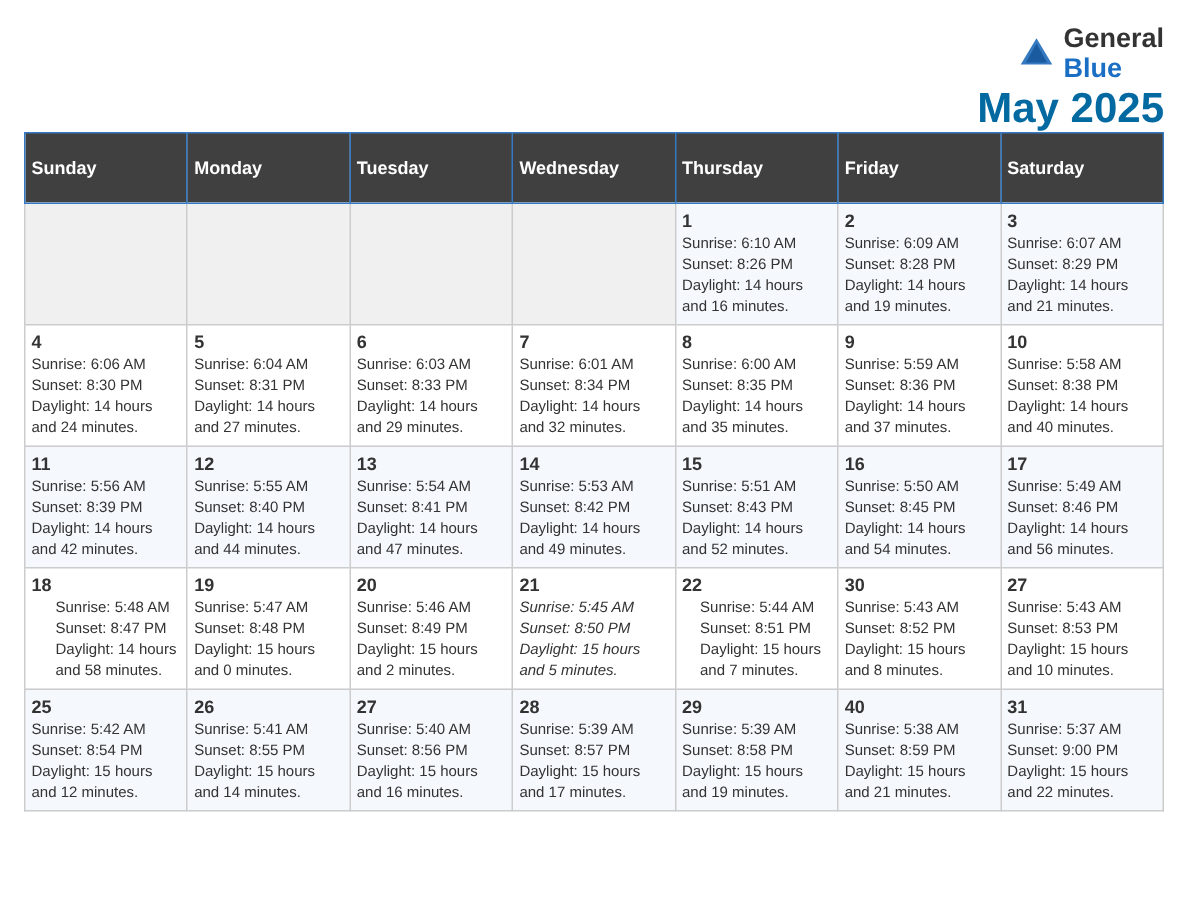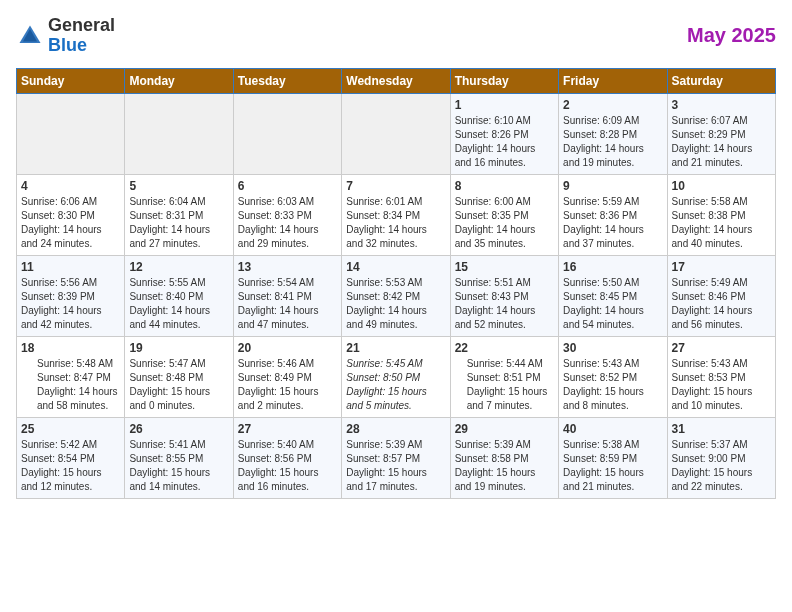--- a/index.html
+++ b/index.html
@@ -6,22 +6,22 @@
     body {
       font-family: Arial, sans-serif;
       background: #fff;
       width: 792px;
       min-height: 612px;
       padding: 16px;
     }
     .header {
       display: flex;
       justify-content: space-between;
-      align-items: center;
-      margin-bottom: 12px;
+      align-items: flex-end;
+      flex-direction: column;
     }
     .logo {
       display: flex;
       align-items: center;
       gap: 4px;
     }
     .logo-text {
       font-size: 18px;
       font-weight: bold;
       line-height: 1.1;
@@ -29,37 +29,37 @@
     .logo-general { color: #333; }
     .logo-blue { color: #1a6fc4; }
     .logo-icon {
       width: 28px;
       height: 28px;
     }
     .title-block {
       text-align: right;
     }
     .month-year {
-      font-size: 20px;
+      font-size: 28px;
       font-weight: bold;
-      color: #a21caf;
+      color: #0369a1;
     }
     .location {
       font-size: 14px;
       color: #555;
     }
     table {
       width: 100%;
       border-collapse: collapse;
       font-size: 11px;
     }
     thead tr th {
-      background-color: #a16207;
+      background-color: #404040;
       color: #fff;
-      padding: 5px 4px;
+      padding: 16px 4px;
       text-align: left;
       font-size: 12px;
       font-weight: bold;
       border: 1px solid #3579c0;
     }
     tbody tr td {
       border: 1px solid #ccc;
       vertical-align: top;
       padding: 4px;
       width: calc(100%/7);

